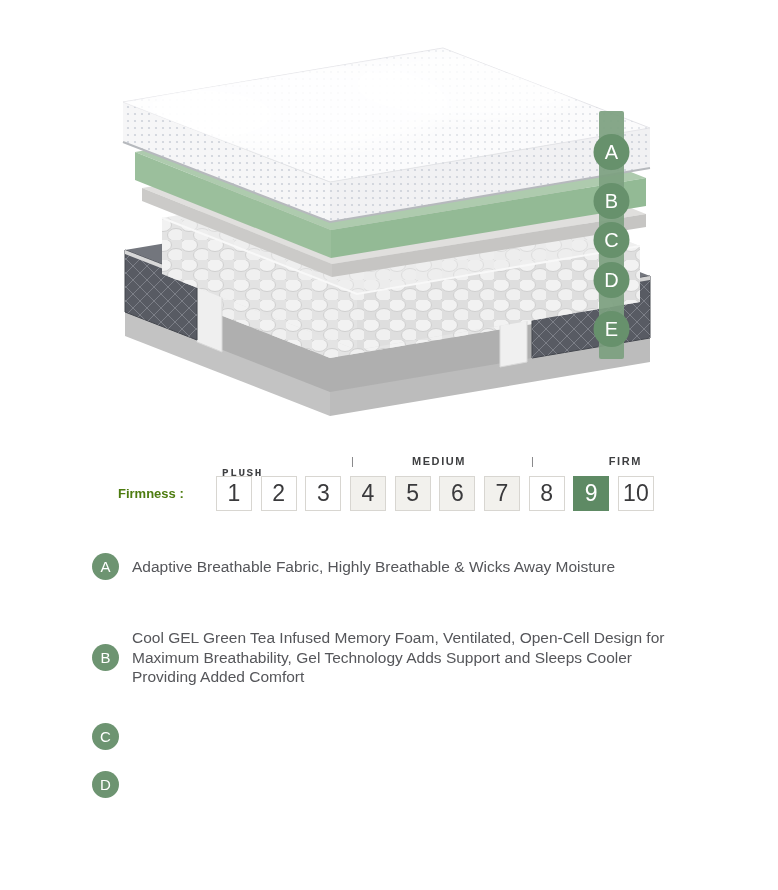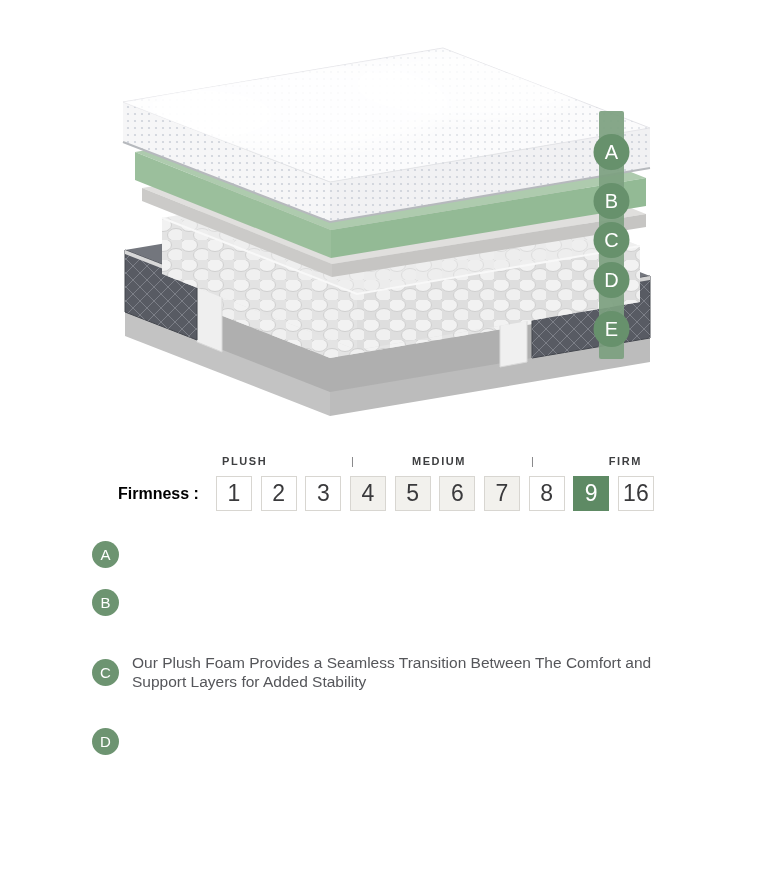--- a/index.html
+++ b/index.html
@@ -12,30 +12,30 @@
   svg text.badge-letter{
     font-family:"Liberation Sans", sans-serif; fill:#ffffff; font-size:20px;
   }
 
   
   .firmness{ position:absolute; top:455px; left:118px; width:540px; }
   .zone-row{
     position:relative; margin-left:102px; width:438px; height:16px;
     font-size:11px; font-weight:bold; letter-spacing:1.6px; color:#3e3f41;
   }
-  .zone-plush{ position:absolute; left:2px; top:0; }
+  .zone-plush{ position:absolute; left:2px; top:12px;font-family:Liberation Mono, monospace; }
   .zone-medium{ position:absolute; left:50%; top:0; transform:translateX(-50%);text-align:center; }
   .zone-firm{ position:absolute; right:16px; top:0; }
   .zone-sep{ position:absolute; top:0; font-weight:400; letter-spacing:0; color:#7b7b7d; }
   .zone-sep.s1{ left:131px; }
   .zone-sep.s2{ left:311px; }
   .scale-row{ display:flex; align-items:center; margin-top:5px; }
   .firmness-label{
-    width:94px; margin-right:4px; font-size:16px; font-weight:bold;
-    color:#000000; white-space:nowrap;
+    width:94px; margin-right:4px; font-size:13px; font-weight:bold;
+    color:#4d7c0f; white-space:nowrap;
   }
   .boxes{ display:flex; justify-content:space-between; width:438px; }
   .fbox{
     width:36px; height:35px; border:1px solid #d8d6d1; background:#ffffff;
     display:flex; align-items:center; justify-content:center;
     font-size:23px; font-weight:500; color:#3a3a3c;
   }
   .fbox.mid{ background:#f2f1ed; }
   .fbox.sel{ background:#5e8a64; border-color:#5e8a64; color:#ffffff; }
 
@@ -176,35 +176,36 @@
       <div class="boxes">
         <div class="fbox">1</div>
         <div class="fbox">2</div>
         <div class="fbox">3</div>
         <div class="fbox mid">4</div>
         <div class="fbox mid">5</div>
         <div class="fbox mid">6</div>
         <div class="fbox mid">7</div>
         <div class="fbox">8</div>
         <div class="fbox sel">9</div>
-        <div class="fbox">16</div>
+        <div class="fbox">10</div>
       </div>
     </div>
   </div>
 
   <div class="layers">
     <div class="layer-item">
       <span class="layer-badge">A</span>
+      <p class="layer-text">Adaptive Breathable Fabric, Highly Breathable &amp; Wicks Away Moisture</p>
     </div>
     <div class="layer-item">
       <span class="layer-badge">B</span>
+      <p class="layer-text">Cool GEL Green Tea Infused Memory Foam, Ventilated, Open-Cell Design for Maximum Breathability, Gel Technology Adds Support and Sleeps Cooler Providing Added Comfort</p>
     </div>
     <div class="layer-item">
       <span class="layer-badge">C</span>
-      <p class="layer-text">Our Plush Foam Provides a Seamless Transition Between The Comfort and Support Layers for Added Stability</p>
     </div>
     <div class="layer-item">
       <span class="layer-badge">D</span>
     </div>
 
   </div>
 
 </div>
 
 </body></html>

